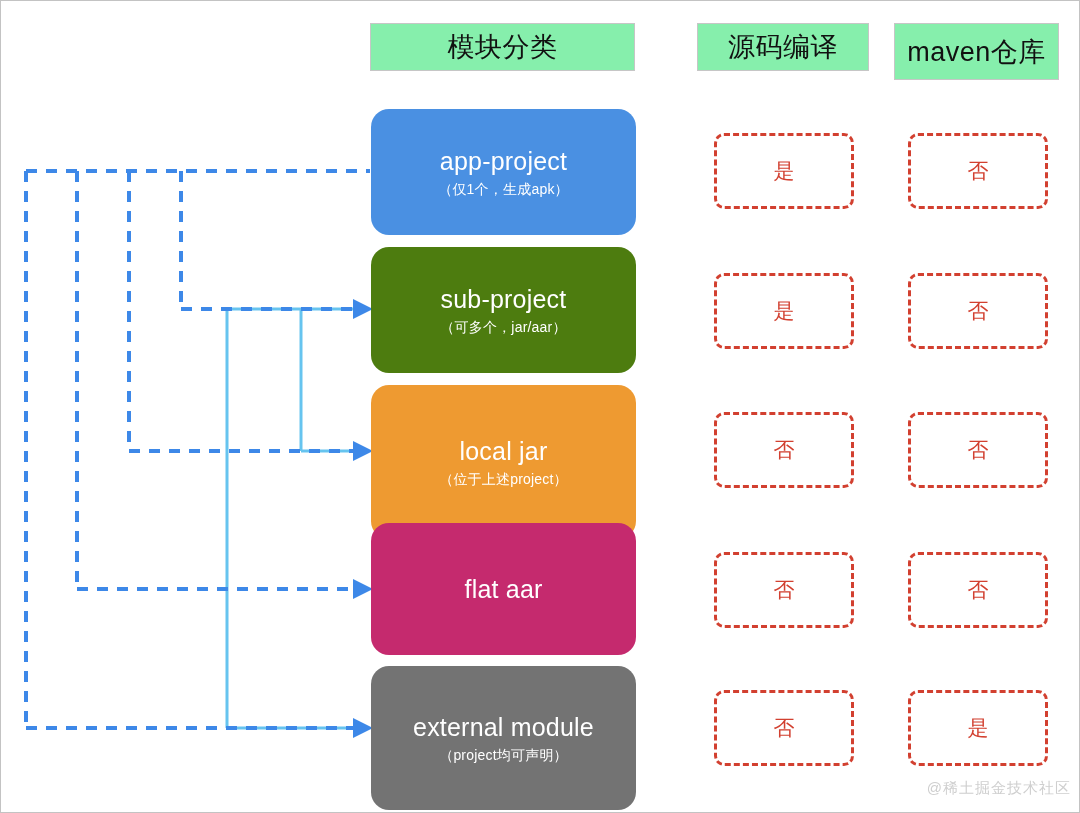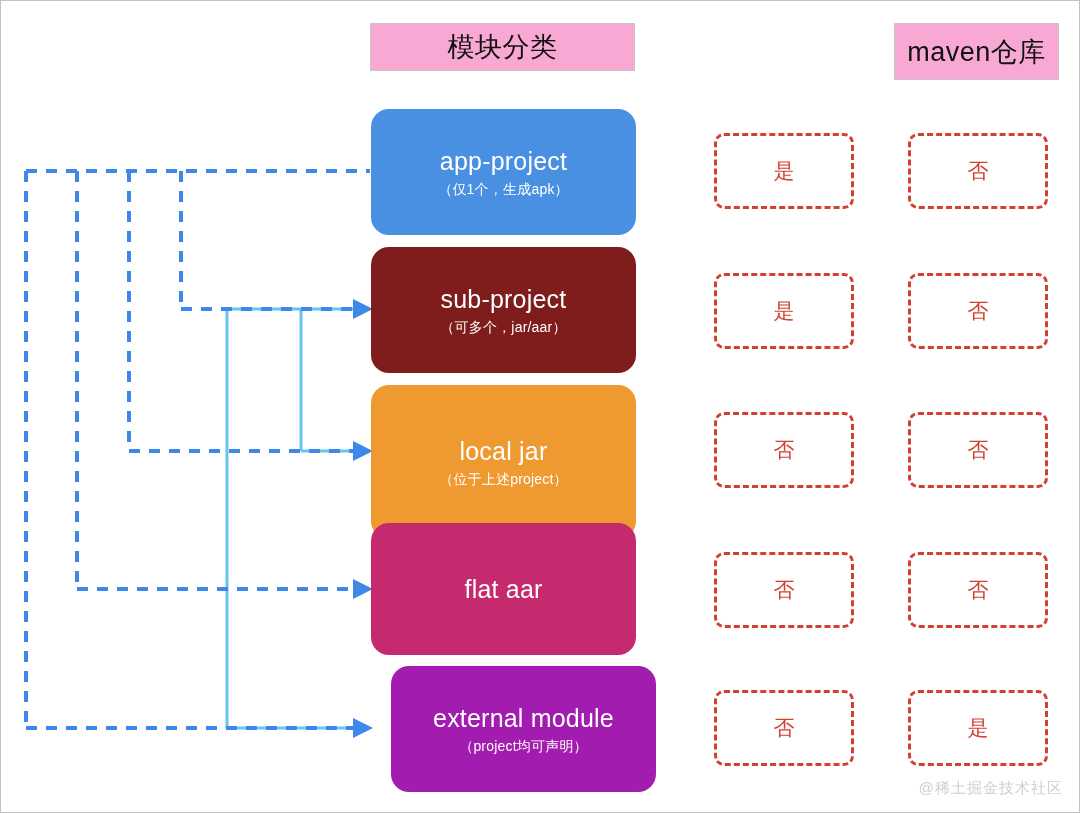--- a/index.html
+++ b/index.html
@@ -18,21 +18,21 @@
     box-sizing: border-box;
     border: 1px solid #c3c3c3;
     overflow: hidden;
   }
 
   
   .hdr {
     position: absolute;
     box-sizing: border-box;
     border: 1px solid #c6c6c6;
-    background: #f9a8d4;
+    background: #86efac;
     display: flex;
     align-items: center;
     justify-content: center;
     color: #111111;
     font-weight: 400;
     letter-spacing: 0.5px;
   }
   #hdr-module   { left: 369px; top: 22px;  width: 265px; height: 48px; font-size: 27px; }
   #hdr-compile  { left: 696px; top: 22px;  width: 172px; height: 48px; font-size: 27px; }
   #hdr-maven    { left: 893px; top: 22px;  width: 165px; height: 57px; font-size: 27px; }
@@ -59,24 +59,24 @@
   }
   .module-sub {
     font-size: 14px;
     font-weight: 400;
     line-height: 1.35;
     margin-top: 4px;
     letter-spacing: 0.2px;
   }
 
   #box-app      { top: 108px; height: 126px; background: #4a90e2; }
-  #box-sub      { top: 246px; height: 126px; background: #7f1d1d; }
+  #box-sub      { top: 246px; height: 126px; background: #4d7c0f; }
   #box-localjar { top: 384px; height: 154px; background: #ee9a31; }
   #box-flataar  { top: 522px; height: 132px; background: #c52a6e; }
-  #box-external { top: 665px; height: 126px; background: #a21caf; margin-left: 20px; }
+  #box-external { top: 665px; height: 144px; background: #737373; }
 
   
   .ans-box {
     position: absolute;
     box-sizing: border-box;
     border: 3px dashed #d24030;
     border-radius: 10px;
     color: #d24030;
     font-size: 21px;
     display: flex;
@@ -98,21 +98,21 @@
     left: 0;
     top: 0;
     width: 1080px;
     height: 813px;
     pointer-events: none;
   }
 
   
   #watermark {
     position: absolute;
-    right: 16px;
+    right: 8px;
     bottom: 14px;
     font-size: 15px;
     color: #cfcfcf;
     letter-spacing: 1px;
   }
 </style>
 </head>
 <body>
 
 <div id="canvas">
@@ -149,20 +149,21 @@
 
     <g fill="#3d88e8">
       <polygon points="352,298 372,308 352,318"></polygon>
       <polygon points="352,440 372,450 352,460"></polygon>
       <polygon points="352,578 372,588 352,598"></polygon>
       <polygon points="352,717 372,727 352,737"></polygon>
     </g>
   </svg>
 
   <div class="hdr" id="hdr-module">模块分类</div>
+  <div class="hdr" id="hdr-compile">源码编译</div>
   <div class="hdr" id="hdr-maven">maven仓库</div>
 
   <div class="module-box" id="box-app">
     <div class="module-title">app-project</div>
     <div class="module-sub">（仅1个，生成apk）</div>
   </div>
   <div class="ans-box ans-compile row-1">是</div>
   <div class="ans-box ans-maven row-1">否</div>
 
   <div class="module-box" id="box-sub">

